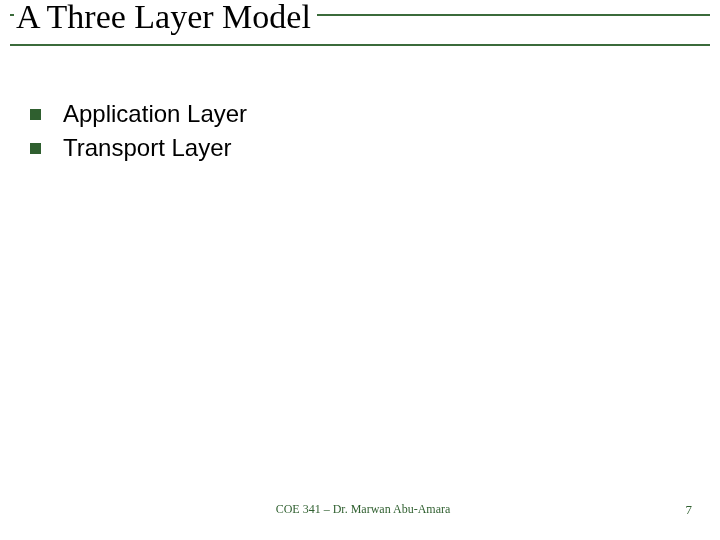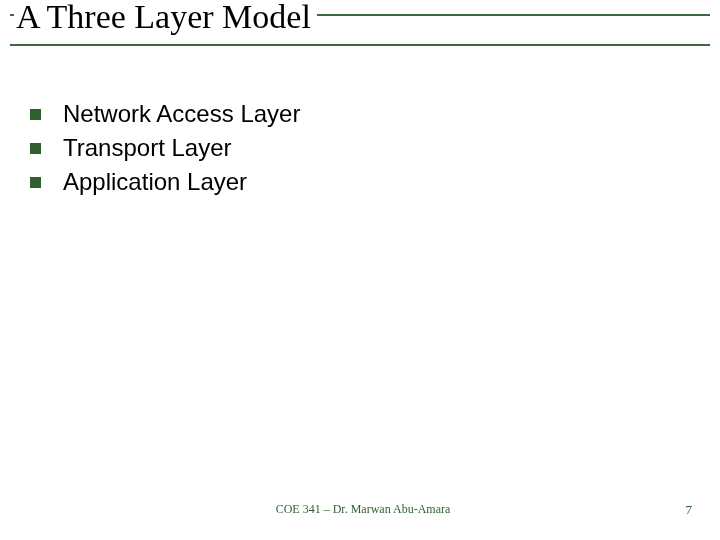--- a/index.html
+++ b/index.html
@@ -104,29 +104,25 @@
   <div class="title-wrap">
     <div class="title-rule-top"></div>
     <span class="title-text">A Three Layer Model</span>
     <div class="title-rule-bottom"></div>
   </div>
 
   <div class="body">
     <ul class="bullet-list">
       <li class="bullet-item">
         <span class="bullet-marker"></span>
-        <span class="bullet-label">Network Access Layer</span>
+        <span class="bullet-label">Application Layer</span>
       </li>
       <li class="bullet-item">
         <span class="bullet-marker"></span>
         <span class="bullet-label">Transport Layer</span>
-      </li>
-      <li class="bullet-item">
-        <span class="bullet-marker"></span>
-        <span class="bullet-label">Application Layer</span>
       </li>
     </ul>
   </div>
 
   <div class="footer">
     <div class="footer-center">COE 341 – Dr. Marwan Abu-Amara</div>
     <div class="footer-right">7</div>
   </div>
 
 </div>

